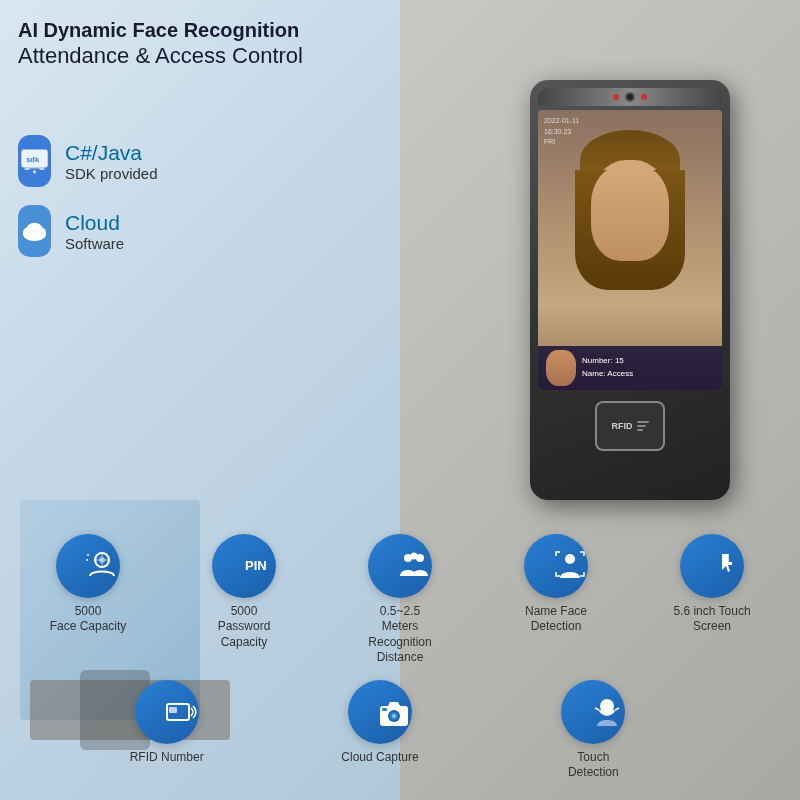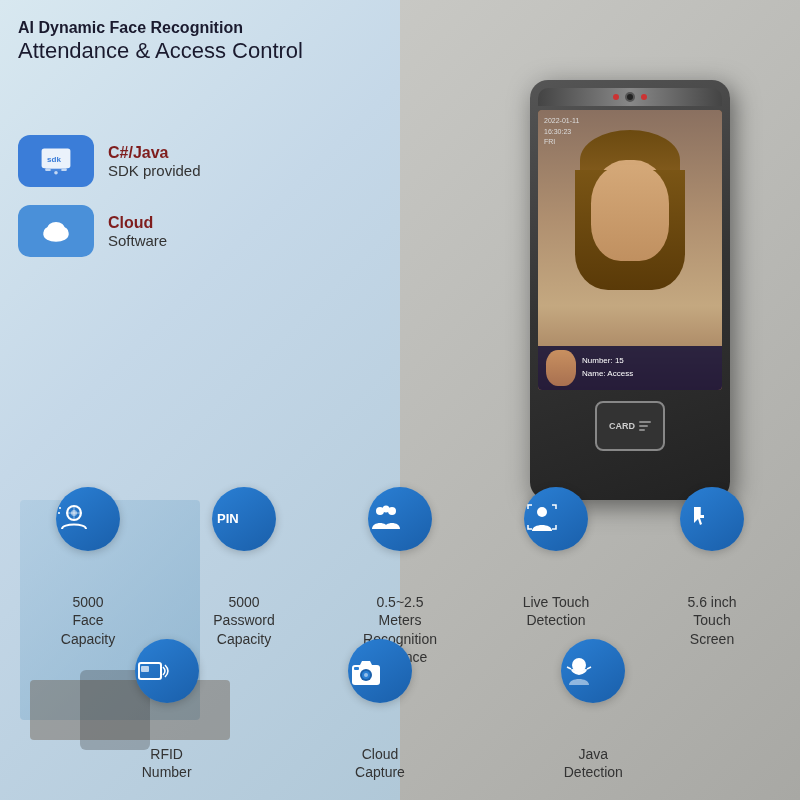--- a/index.html
+++ b/index.html
@@ -55,21 +55,21 @@
       width: 800px; height: 800px;
     }
 
     
     .title-section {
       position: absolute;
       top: 18px; left: 18px;
       width: 360px;
     }
     .title-line1 {
-      font-size: 16px;
+      font-size: 20px;
       font-weight: bold;
       color: #1a1a2e;
       line-height: 1.2;
     }
     .title-line2 {
       font-size: 22px;
       font-weight: normal;
       color: #1a1a2e;
       line-height: 1.3;
     }
@@ -79,36 +79,36 @@
       position: absolute;
       top: 135px; left: 18px;
       width: 280px;
     }
     .badge-row {
       display: flex;
       align-items: center;
       margin-bottom: 18px;
     }
     .badge-icon {
-      width: 76px; height: 52px;
+      width: 33px; height: 52px;
       border-radius: 12px;
       display: flex; align-items: center; justify-content: center;
       margin-right: 14px;
       flex-shrink: 0;
     }
     .badge-icon.sdk-bg {
       background: #3b7dd8;
     }
     .badge-icon.cloud-bg {
       background: #4a90d9;
     }
     .badge-text .label {
-      font-size: 16px;
-      font-weight: 700;
-      color: #7f1d1d;
+      font-size: 21px;
+      font-weight: 400;
+      color: #0369a1;
     }
     .badge-text .sublabel {
       font-size: 15px;
       color: #333;
     }
 
     
     .device-container {
       position: absolute;
       top: 80px; right: 40px;
@@ -205,31 +205,30 @@
       flex: 1;
       display: flex;
       flex-direction: column;
       align-items: center;
       padding: 4px 2px;
     }
     .feature-circle {
       width: 64px; height: 64px;
       border-radius: 50%;
       background: linear-gradient(145deg, #2a7fd4 0%, #1a5faa 100%);
-      display: flex; align-items: center; justify-content: flex-start;
+      display: flex; align-items: center; justify-content: flex-end;
       margin-bottom: 6px;
       box-shadow: 0 2px 8px rgba(0,0,0,0.2);
     }
     .feature-label {
-      font-size: 14px;
+      font-size: 12px;
       color: #333;
       text-align: center;
       line-height: 1.3;
       max-width: 80px;
-      margin-top: 36px;
     }
 
     
     .icon-svg {
       width: 36px; height: 36px;
       fill: white;
     }
   </style>
 </head>
 <body>
@@ -314,21 +313,21 @@
             <div class="screen-info-text">
               <div>Number: <span>15</span></div>
               <div>Name: <span>Access</span></div>
             </div>
           </div>
         </div>
       </div>
 
       <div class="device-bottom">
         <div class="card-reader">
-          <span style="font-size:9px;color:#ccc;">CARD</span>
+          <span style="font-size:9px;color:#ccc;">RFID</span>
           <div class="card-waves">
             <div class="wave-line" style="width:12px;"></div>
             <div class="wave-line" style="width:9px;"></div>
             <div class="wave-line" style="width:6px;"></div>
           </div>
         </div>
       </div>
     </div>
   </div>
 
@@ -381,21 +380,21 @@
 
           <circle cx="18" cy="11" r="5" fill="white"></circle>
           <path d="M8 30 C8 22 28 22 28 30" fill="white"></path>
 
           <path d="M4 8 L4 4 L8 4" stroke="white" stroke-width="1.5" fill="none"></path>
           <path d="M28 4 L32 4 L32 8" stroke="white" stroke-width="1.5" fill="none"></path>
           <path d="M4 24 L4 28 L8 28" stroke="white" stroke-width="1.5" fill="none"></path>
           <path d="M28 28 L32 28 L32 24" stroke="white" stroke-width="1.5" fill="none"></path>
         </svg>
       </div>
-      <div class="feature-label">Live Touch Detection</div>
+      <div class="feature-label">Name Face Detection</div>
     </div>
 
     <div class="feature-item">
       <div class="feature-circle">
         <svg class="icon-svg" viewBox="0 0 36 36" fill="none">
 
           <path d="M14 6 L14 22 L18 18 L20 24 L22 23 L20 17 L24 17 L24 14 L20 14 L20 6 Z" fill="white"></path>
           <path d="M20 6 L20 14" stroke="white" stroke-width="1.5"></path>
         </svg>
       </div>
@@ -447,18 +446,18 @@
 
           <path d="M10 16 Q18 24 26 16" fill="white" opacity="0.9"></path>
           <path d="M10 16 Q18 22 26 16 Q26 20 18 22 Q10 20 10 16Z" fill="white"></path>
 
           <line x1="10" y1="16" x2="6" y2="14" stroke="white" stroke-width="1.5"></line>
           <line x1="26" y1="16" x2="30" y2="14" stroke="white" stroke-width="1.5"></line>
 
           <path d="M8 32 C8 24 28 24 28 32" fill="white" opacity="0.5"></path>
         </svg>
       </div>
-      <div class="feature-label">Java Detection</div>
+      <div class="feature-label">Touch Detection</div>
     </div>
 
   </div>
 
 </div>
 
 </body></html>

